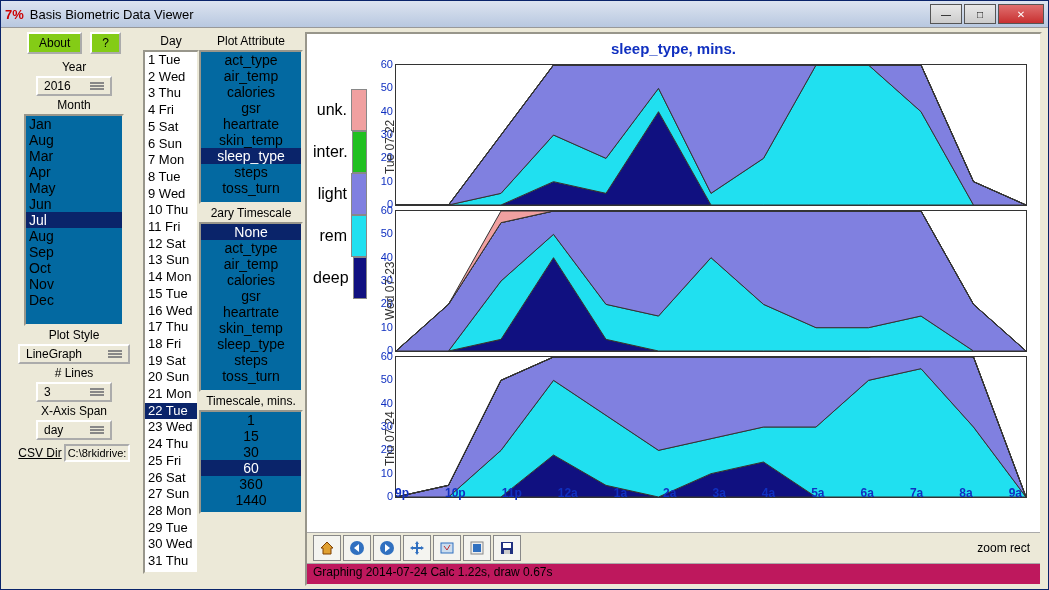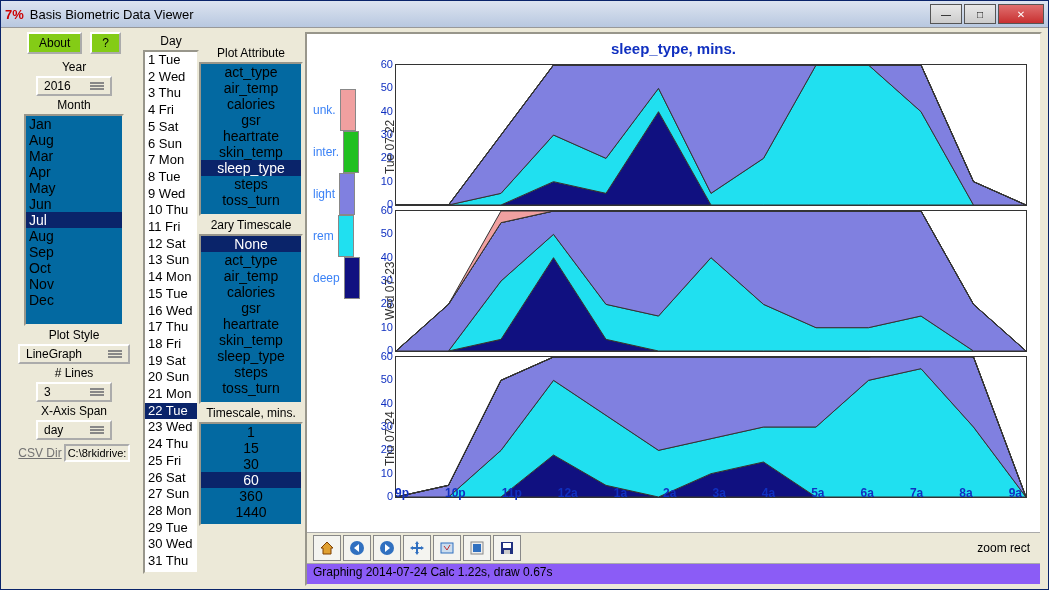--- a/index.html
+++ b/index.html
@@ -13,43 +13,43 @@
 .body{display:flex;height:562px}
 .leftcol{width:130px;padding:4px 4px 0 8px;display:flex;flex-direction:column;align-items:center}
 .btnrow{display:flex;gap:8px;margin-bottom:4px}
 .btn{background:#84cc16;border:2px outset #fff;padding:2px 10px;font-size:12px;cursor:pointer}
 .lblhdr{font-size:12px;margin:2px 0 2px 0;text-align:center}
 .selbtn{background:#ece9d8;border:2px outset #fff;padding:1px 6px;font-size:12px;display:flex;align-items:center;gap:8px;cursor:pointer;min-width:60px;justify-content:space-between}
 .selbtn .handle{width:14px;height:2px;background:#888;box-shadow:0 3px 0 #888,0 -3px 0 #888}
 .listbox{background:#0369a1;border:2px inset #ece9d8;width:96px;font-size:14px;line-height:16px;overflow:hidden}
 .listbox .item{padding:0 3px;cursor:pointer;white-space:nowrap}
 .listbox .item.sel{background:#0a246a;color:#fff}
-.link{color:#737373;text-decoration:underline;font-size:12px;cursor:pointer}
+.link{color:#000000;text-decoration:underline;font-size:12px;cursor:pointer}
 .csvrow{margin-top:4px;display:flex;align-items:center;gap:2px}
 .csvfield{border:2px inset #fff;background:#ece9d8;padding:1px 2px;font-size:11px;width:58px;overflow:hidden;white-space:nowrap}
 .daycol{width:56px;padding-top:4px;text-align:center}
 .daylist{background:#fff;border:2px inset #ece9d8;height:520px;overflow:hidden;font-size:13px;line-height:16.7px;text-align:left}
 .daylist .item{padding:0 3px;cursor:pointer;white-space:nowrap}
 .daylist .item.sel{background:#0a246a;color:#fff}
-.attrcol{width:104px;padding-top:16px;text-align:center}
+.attrcol{width:104px;padding-top:4px;text-align:center}
 .attrcol .listbox{width:100px;font-size:14px;line-height:16px}
 .chartarea{flex:1;background:#fff;margin:4px 6px 4px 2px;border:2px inset #ece9d8;position:relative;display:flex;flex-direction:column}
 .chartinner{flex:1;position:relative}
 .charttitle{color:#1030c0;font-weight:bold;font-size:15px;text-align:center;margin:6px 0 2px 0}
 .legend{position:absolute;left:6px;top:55px}
-.legend div{display:flex;align-items:center;width:54px;font-size:12px;color:#3b82f6}
+.legend div{display:flex;align-items:center;justify-content:flex-end;width:54px;font-size:16px;color:#000000}
 .legend .sw{width:14px;height:40px;border:1px solid #888;margin-right:0}
 .legend .lt{margin-right:4px;text-align:right}
 .ylabel{position:absolute;transform:rotate(-90deg);transform-origin:left top;font-size:12px;color:#333}
 .panel{position:absolute;left:88px;right:18px;height:140px;border:1px solid #333}
 .yticks{position:absolute;left:64px;width:22px;text-align:right;font-size:11px;color:#1030c0}
 .xticks{position:absolute;left:88px;right:18px;bottom:30px;display:flex;justify-content:space-between;color:#1030c0;font-size:12px;font-weight:bold}
 .toolbar{height:30px;border-top:1px solid #aaa;display:flex;align-items:center;padding:0 6px;gap:2px;background:#ece9d8;position:relative}
 .tbtn{width:26px;height:24px;border:1px solid #888;background:#f4f4f0;display:flex;align-items:center;justify-content:center;cursor:pointer}
-.status{height:18px;border-top:1px solid #aaa;padding:1px 6px;font-size:12px;background:#8b5cf6}
+.status{height:18px;border-top:1px solid #aaa;padding:1px 6px;font-size:12px;background:#be185d}
 .zoomrect{position:absolute;right:10px;font-size:12px}
 svg polygon{stroke:#333;stroke-width:1}
 </style>
 </head>
 <body>
 
 <div class="window">
   <div class="titlebar">
     <span class="tk">7%</span>
     <span class="title">Basis Biometric Data Viewer</span>

